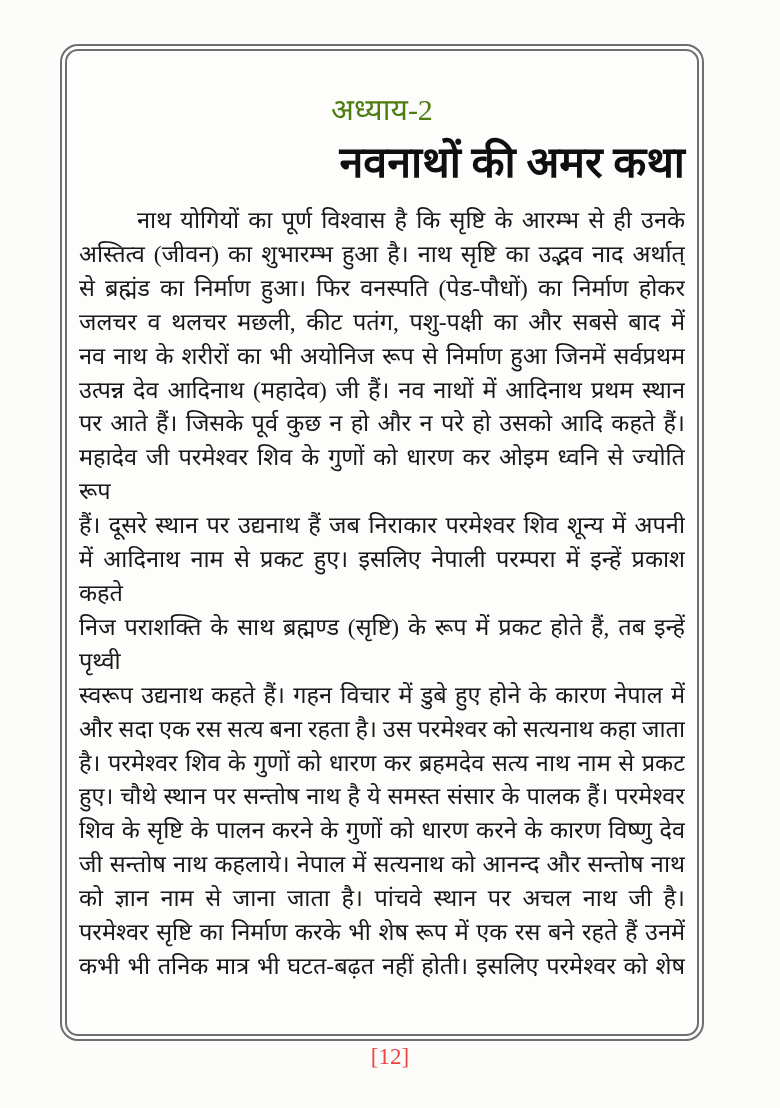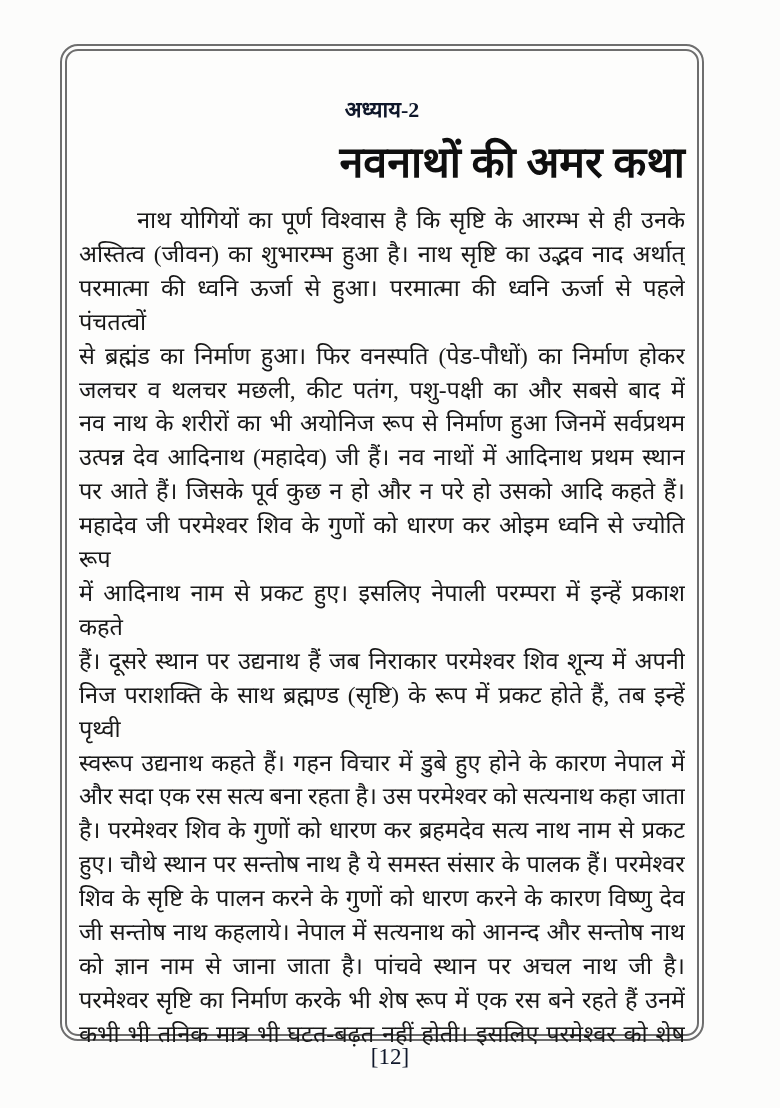--- a/index.html
+++ b/index.html
@@ -30,24 +30,23 @@
   .frame-inner {
     position: absolute;
     inset: 3px;
     border: 2px solid #6e6e6e;
     border-radius: 13px;
     box-sizing: border-box;
     padding: 40px 12px 0 12px;
   }
   .chapter-label {
     text-align: center;
-    font-size: 22px;
+    font-size: 30px;
     line-height: 38px;
-    color: #0f172a;
-    font-weight: bold;
+    color: #4d7c0f;
   }
   .main-title {
     margin: 8px 0 0 0;
     text-align: right;
     font-size: 43px;
     line-height: 52px;
     font-weight: 700;
     color: #0f0f0f;
   }
   .body-text {
@@ -66,46 +65,45 @@
   .bline.indent {
     text-indent: 58px;
   }
   .page-number {
     position: absolute;
     left: 0;
     right: 0;
     top: 1044px;
     text-align: center;
     font-size: 23px;
-    color: #0f172a;
+    color: #ef4444;
   }
 </style>
 </head>
 <body>
 
 <div class="sheet">
   <div class="frame-outer">
     <div class="frame-inner">
 
       <div class="chapter-label">अध्याय-2</div>
 
       <h1 class="main-title">नवनाथों की अमर कथा</h1>
 
       <div class="body-text">
         <div class="bline indent">नाथ योगियों का पूर्ण विश्वास है कि सृष्टि के आरम्भ से ही उनके</div>
         <div class="bline">अस्तित्व (जीवन) का शुभारम्भ हुआ है। नाथ सृष्टि का उद्भव नाद अर्थात्</div>
-        <div class="bline">परमात्मा की ध्वनि ऊर्जा से हुआ। परमात्मा की ध्वनि ऊर्जा से पहले पंचतत्वों</div>
         <div class="bline">से ब्रह्मंड का निर्माण हुआ। फिर वनस्पति (पेड-पौधों) का निर्माण होकर</div>
         <div class="bline">जलचर व थलचर मछली, कीट पतंग, पशु-पक्षी का और सबसे बाद में</div>
         <div class="bline">नव नाथ के शरीरों का भी अयोनिज रूप से निर्माण हुआ जिनमें सर्वप्रथम</div>
         <div class="bline">उत्पन्न देव आदिनाथ (महादेव) जी हैं। नव नाथों में आदिनाथ प्रथम स्थान</div>
         <div class="bline">पर आते हैं। जिसके पूर्व कुछ न हो और न परे हो उसको आदि कहते हैं।</div>
         <div class="bline">महादेव जी परमेश्वर शिव के गुणों को धारण कर ओइम ध्वनि से ज्योति रूप</div>
+        <div class="bline">हैं। दूसरे स्थान पर उद्यनाथ हैं जब निराकार परमेश्वर शिव शून्य में अपनी</div>
         <div class="bline">में आदिनाथ नाम से प्रकट हुए। इसलिए नेपाली परम्परा में इन्हें प्रकाश कहते</div>
-        <div class="bline">हैं। दूसरे स्थान पर उद्यनाथ हैं जब निराकार परमेश्वर शिव शून्य में अपनी</div>
         <div class="bline">निज पराशक्ति के साथ ब्रह्मण्ड (सृष्टि) के रूप में प्रकट होते हैं, तब इन्हें पृथ्वी</div>
         <div class="bline">स्वरूप उद्यनाथ कहते हैं। गहन विचार में डुबे हुए होने के कारण नेपाल में</div>
         <div class="bline">और सदा एक रस सत्य बना रहता है। उस परमेश्वर को सत्यनाथ कहा जाता</div>
         <div class="bline">है। परमेश्वर शिव के गुणों को धारण कर ब्रहमदेव सत्य नाथ नाम से प्रकट</div>
         <div class="bline">हुए। चौथे स्थान पर सन्तोष नाथ है ये समस्त संसार के पालक हैं। परमेश्वर</div>
         <div class="bline">शिव के सृष्टि के पालन करने के गुणों को धारण करने के कारण विष्णु देव</div>
         <div class="bline">जी सन्तोष नाथ कहलाये। नेपाल में सत्यनाथ को आनन्द और सन्तोष नाथ</div>
         <div class="bline">को ज्ञान नाम से जाना जाता है। पांचवे स्थान पर अचल नाथ जी है।</div>
         <div class="bline">परमेश्वर सृष्टि का निर्माण करके भी शेष रूप में एक रस बने रहते हैं उनमें</div>
         <div class="bline">कभी भी तनिक मात्र भी घटत-बढ़त नहीं होती। इसलिए परमेश्वर को शेष</div>

